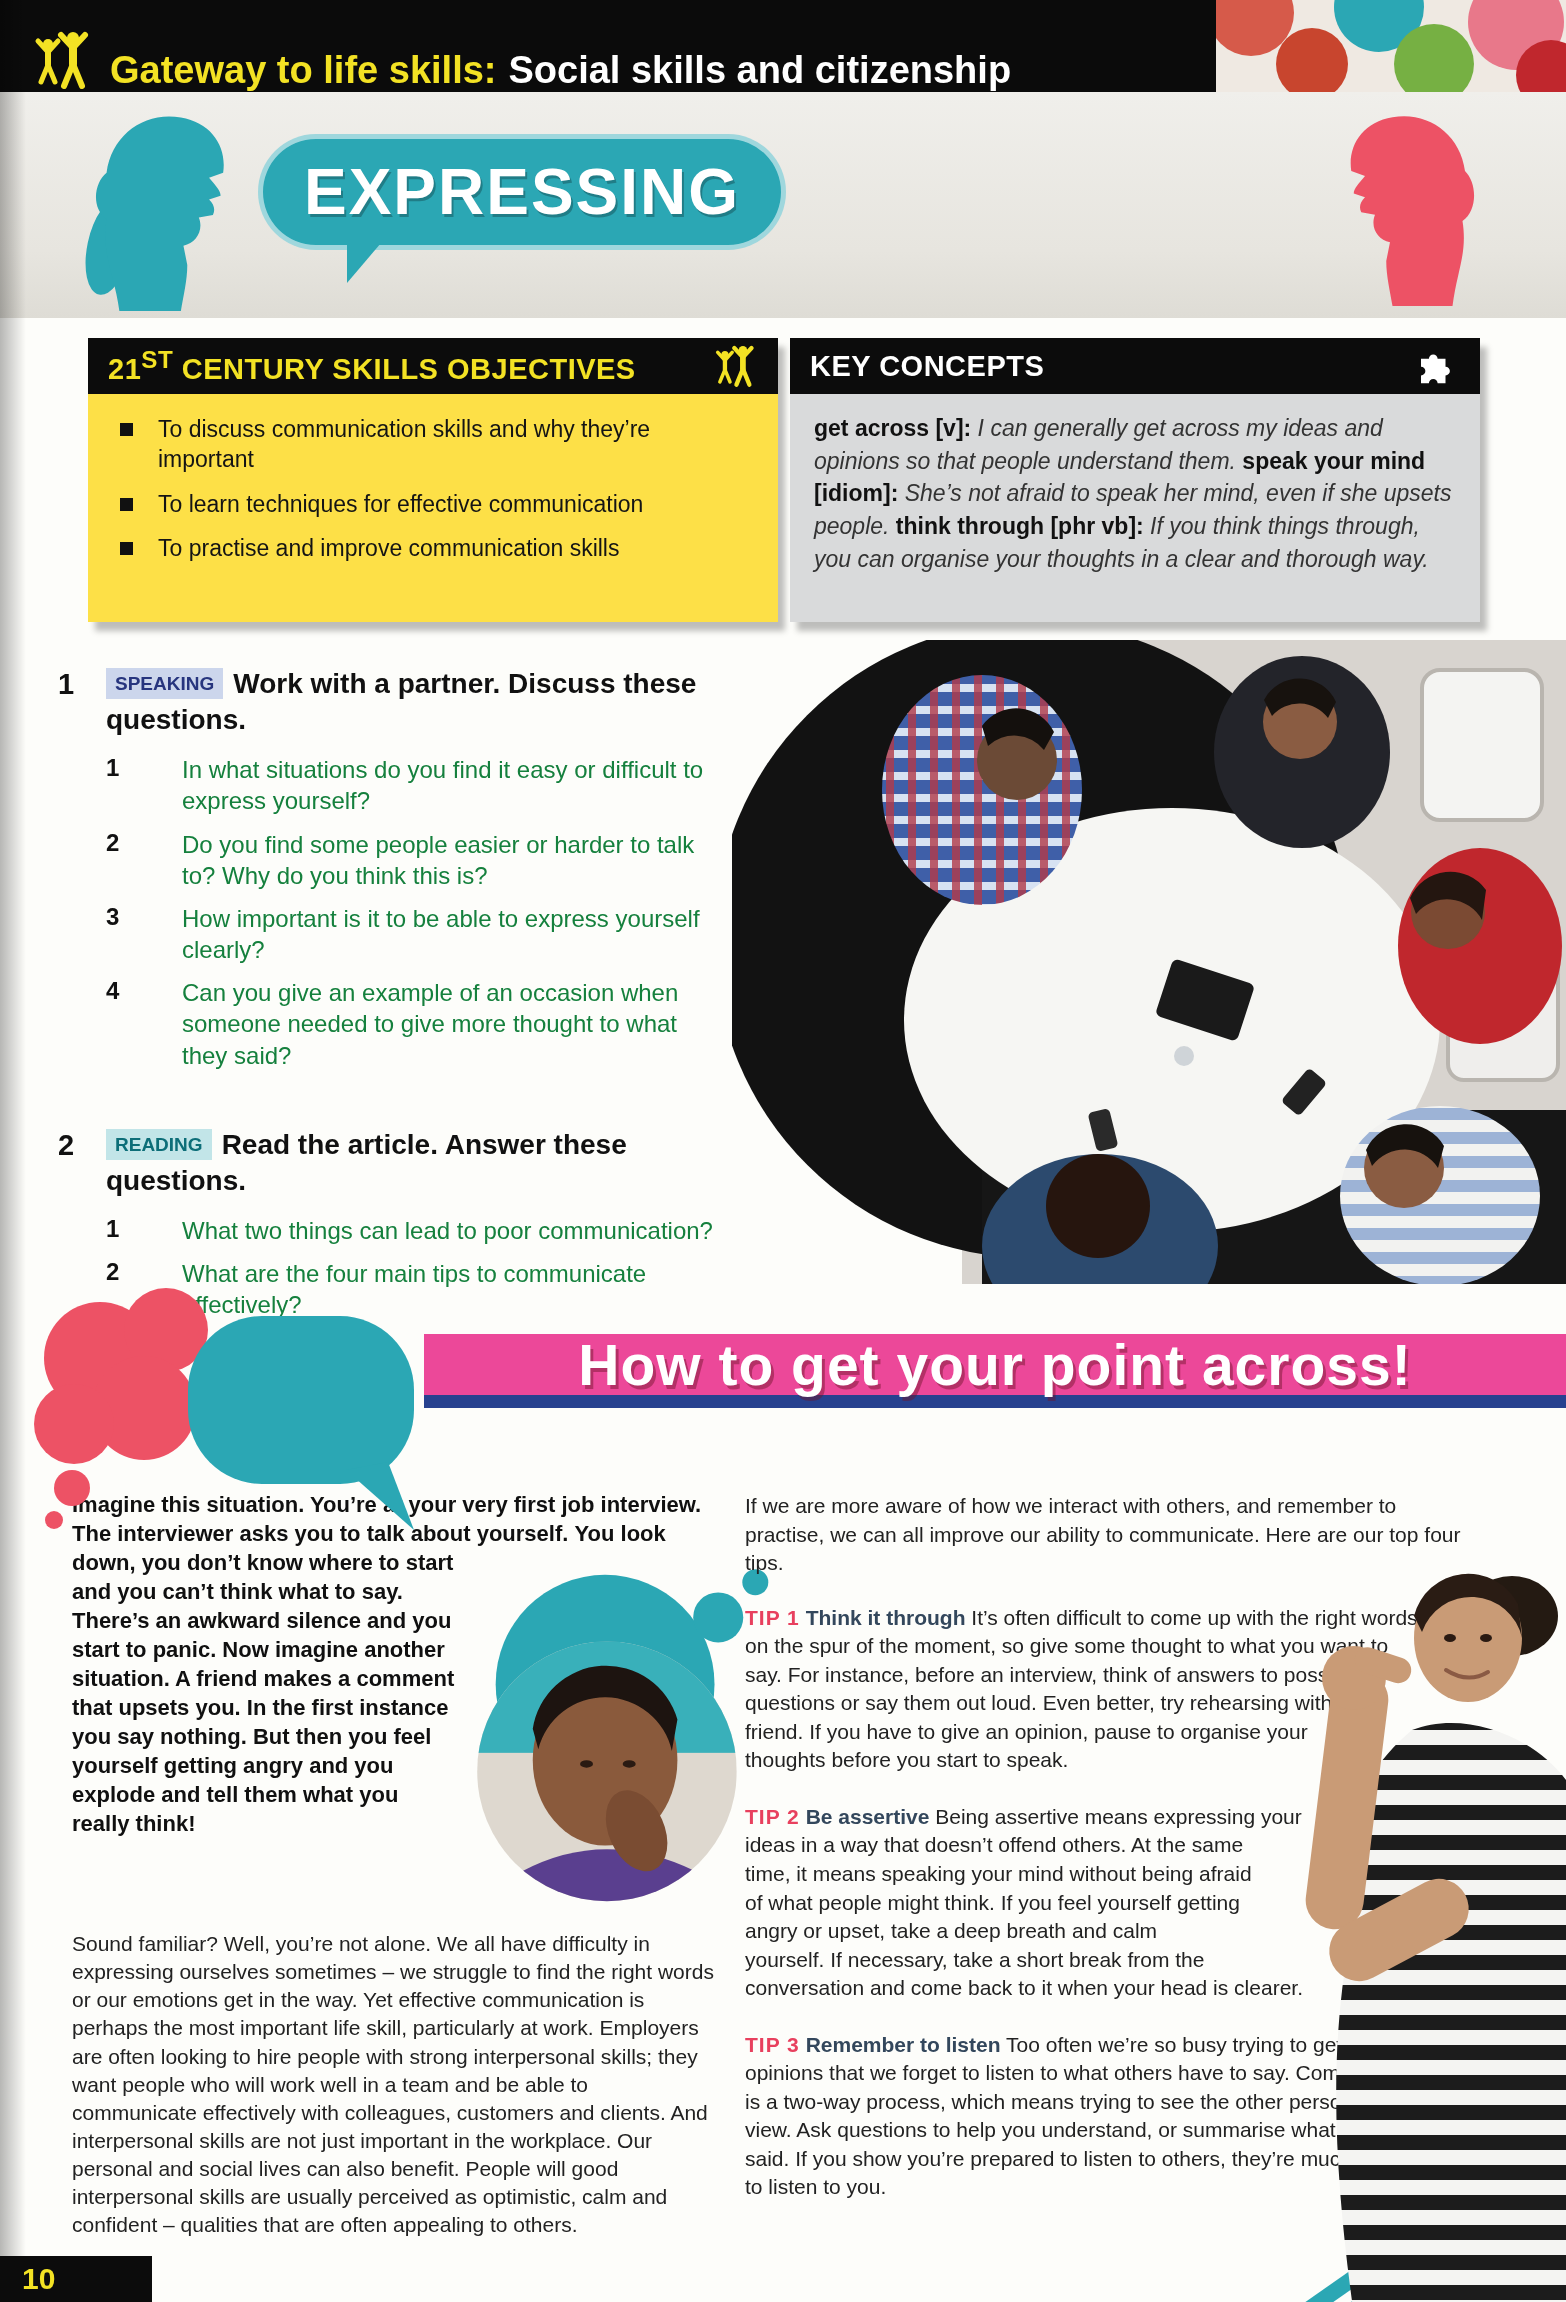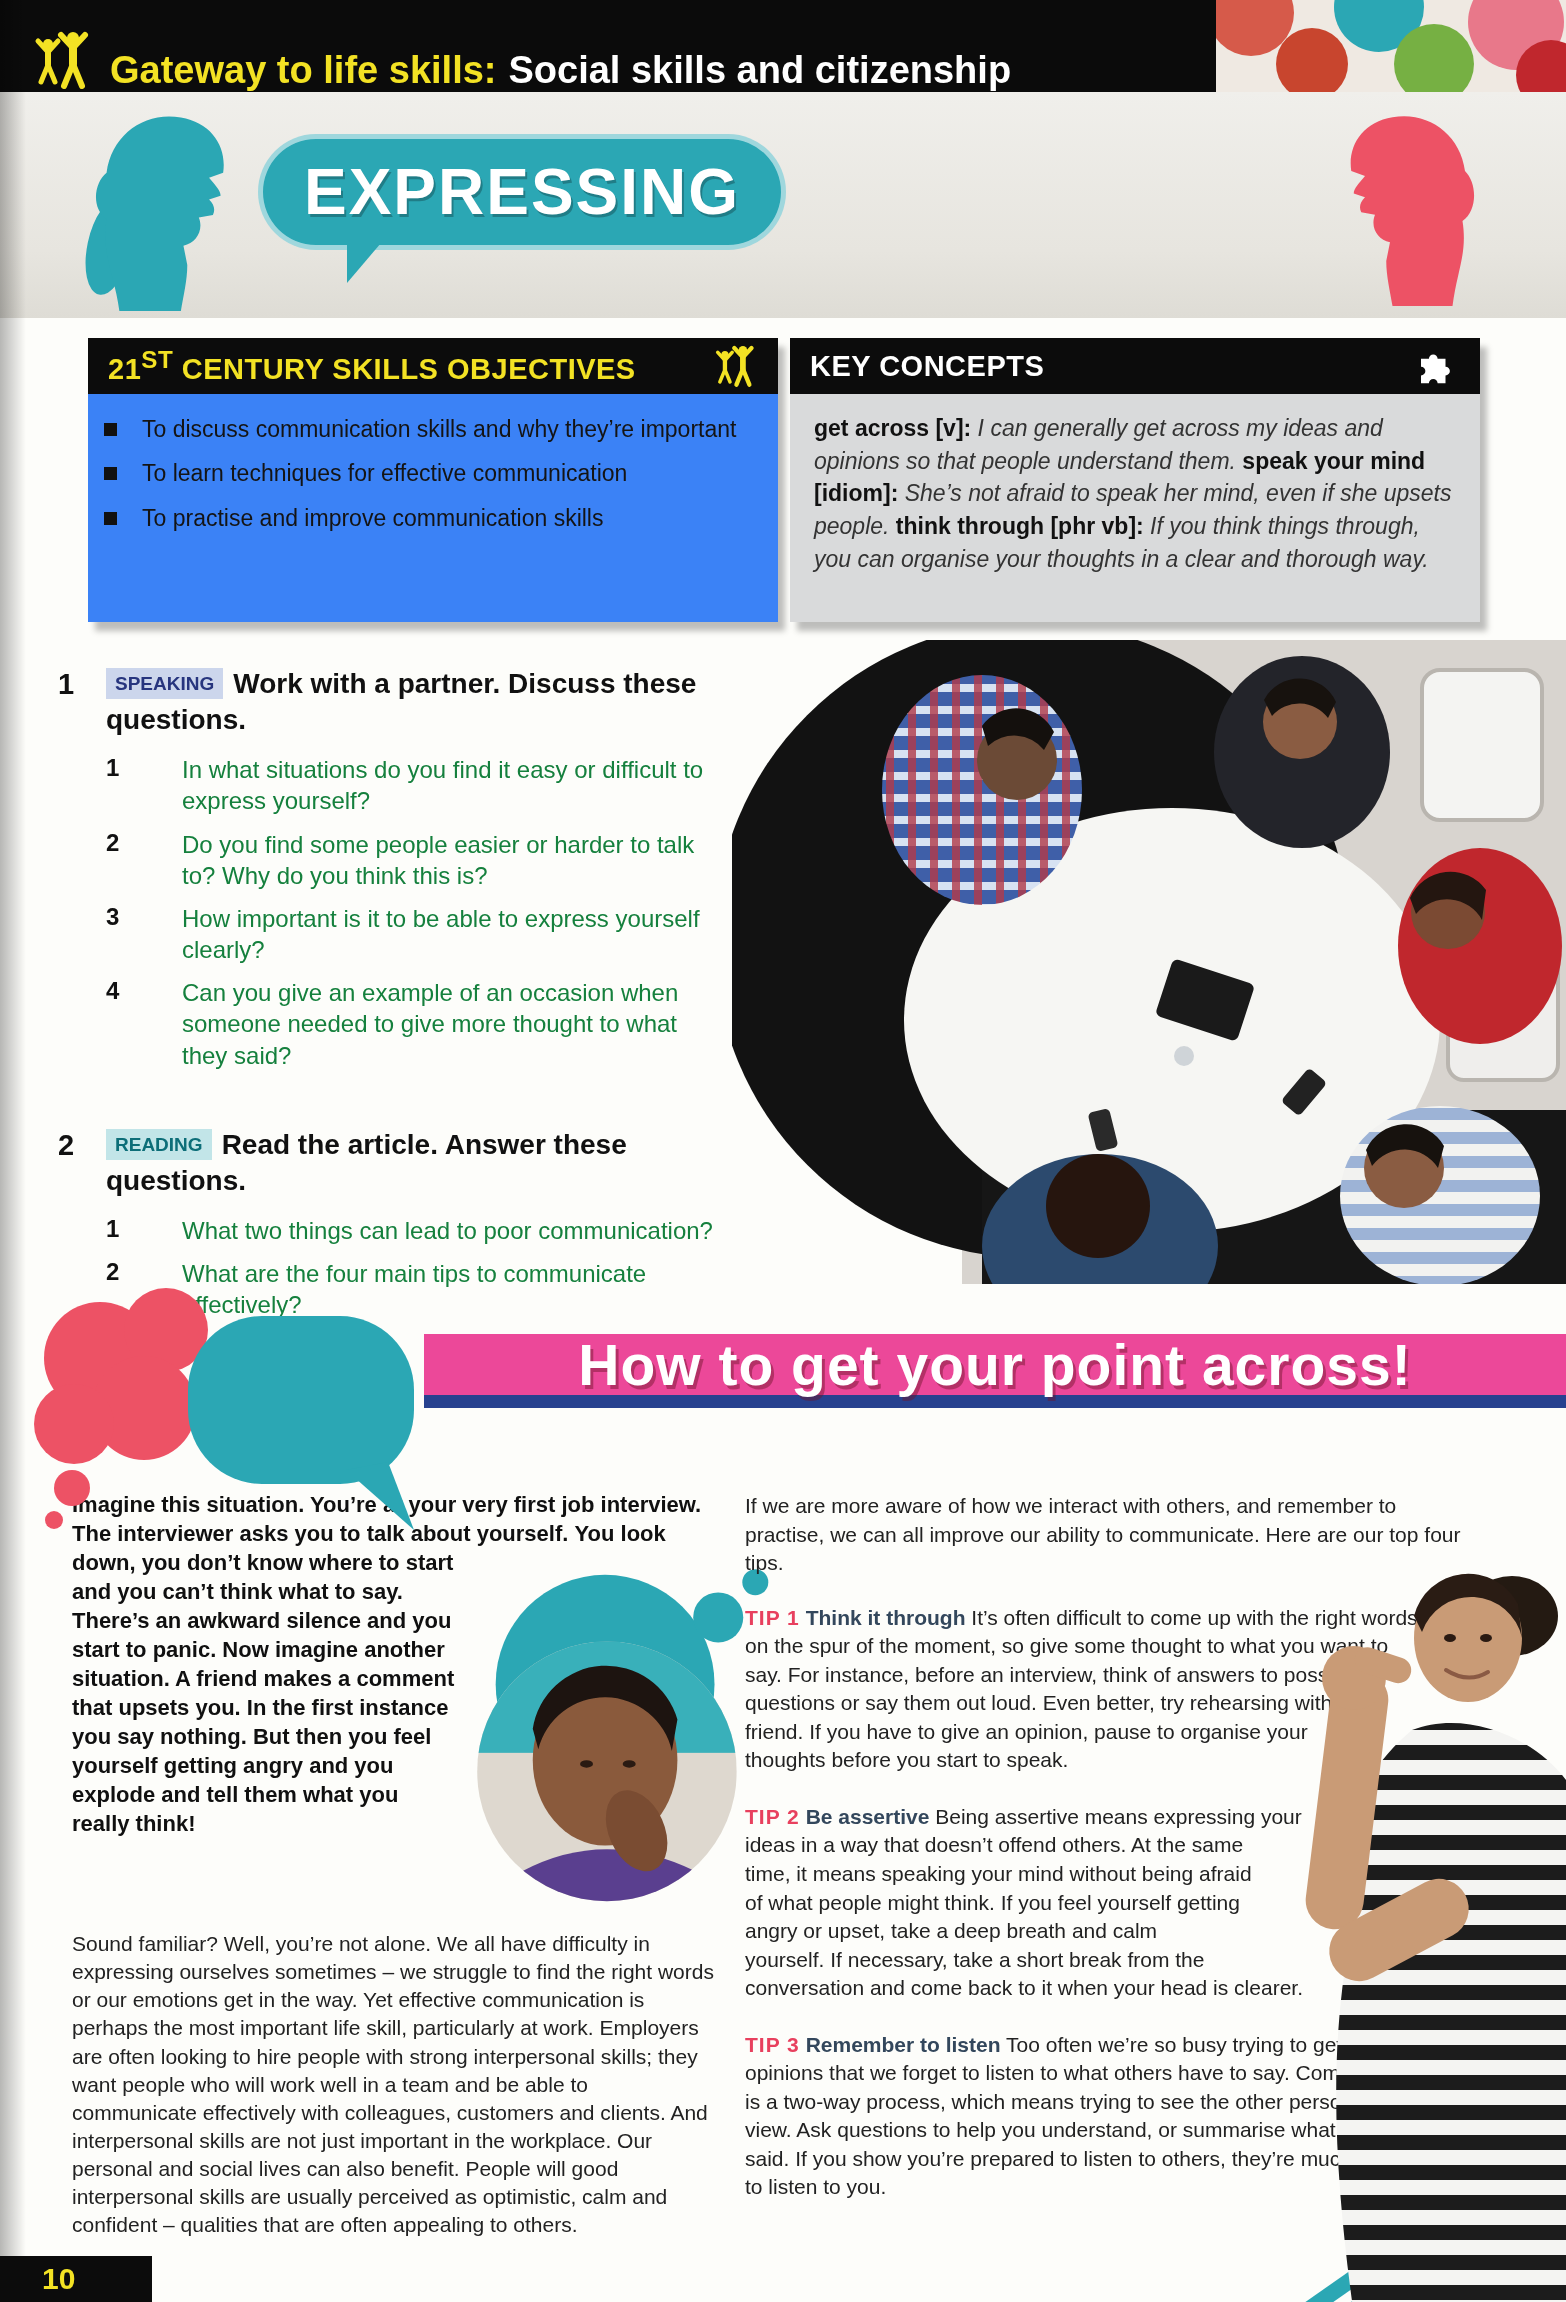--- a/index.html
+++ b/index.html
@@ -69,21 +69,21 @@
   .info-box{ width:692px; box-shadow:7px 9px 6px rgba(0,0,0,.25); }
   .box-header{
     height:56px; background:#0c0c0c; display:flex; align-items:center;
     justify-content:space-between; padding:0 20px;
   }
   .box-header .hd{ font-size:29px; font-weight:bold; letter-spacing:.5px; }
   .objectives .hd{ color:#f3e224; }
   .concepts .hd{ color:#ffffff; }
   .box-header .badge{ width:46px; height:46px; }
   .objectives-body{
-    background:#3b82f6; padding:20px 26px 24px 10px; min-height:228px; list-style:none;
+    background:#fde047; padding:20px 26px 24px 26px; min-height:228px; list-style:none;
   }
   .objectives-body li{
     position:relative; padding-left:44px; font-size:23px; line-height:1.32;
     color:#141414; margin-bottom:14px;
   }
   .objectives-body li::before{
     content:""; position:absolute; left:6px; top:9px; width:13px; height:13px; background:#111;
   }
   .concepts-body{
     background:#d9dadb; padding:18px 24px 20px 24px; min-height:228px;
@@ -133,21 +133,21 @@
   .arm-float{
     float:right; width:336px; height:302px; margin-top:54px;
     shape-outside:polygon(100% 0%, 28% 100%, 100% 100%);
   }
   .woman-art{ position:absolute; left:1262px; top:230px; width:304px; height:850px; z-index:1; }
 
   .page-num{
     position:absolute; left:0; bottom:0; width:152px; height:46px; background:#0c0c0c;
     display:flex; align-items:center; z-index:50;
   }
-  .page-num span{ color:#f3e224; font-size:30px; font-weight:bold; padding-left:42px; }
+  .page-num span{ color:#f3e224; font-size:30px; font-weight:bold; padding-left:22px; }
 </style>
 </head>
 <body>
 
 <div class="page">
 
   <header class="top-bar">
     <span class="logo">
       <svg viewBox="0 0 64 64" width="64" height="64">
         <g stroke="#f3e224" stroke-linecap="round" fill="none">

